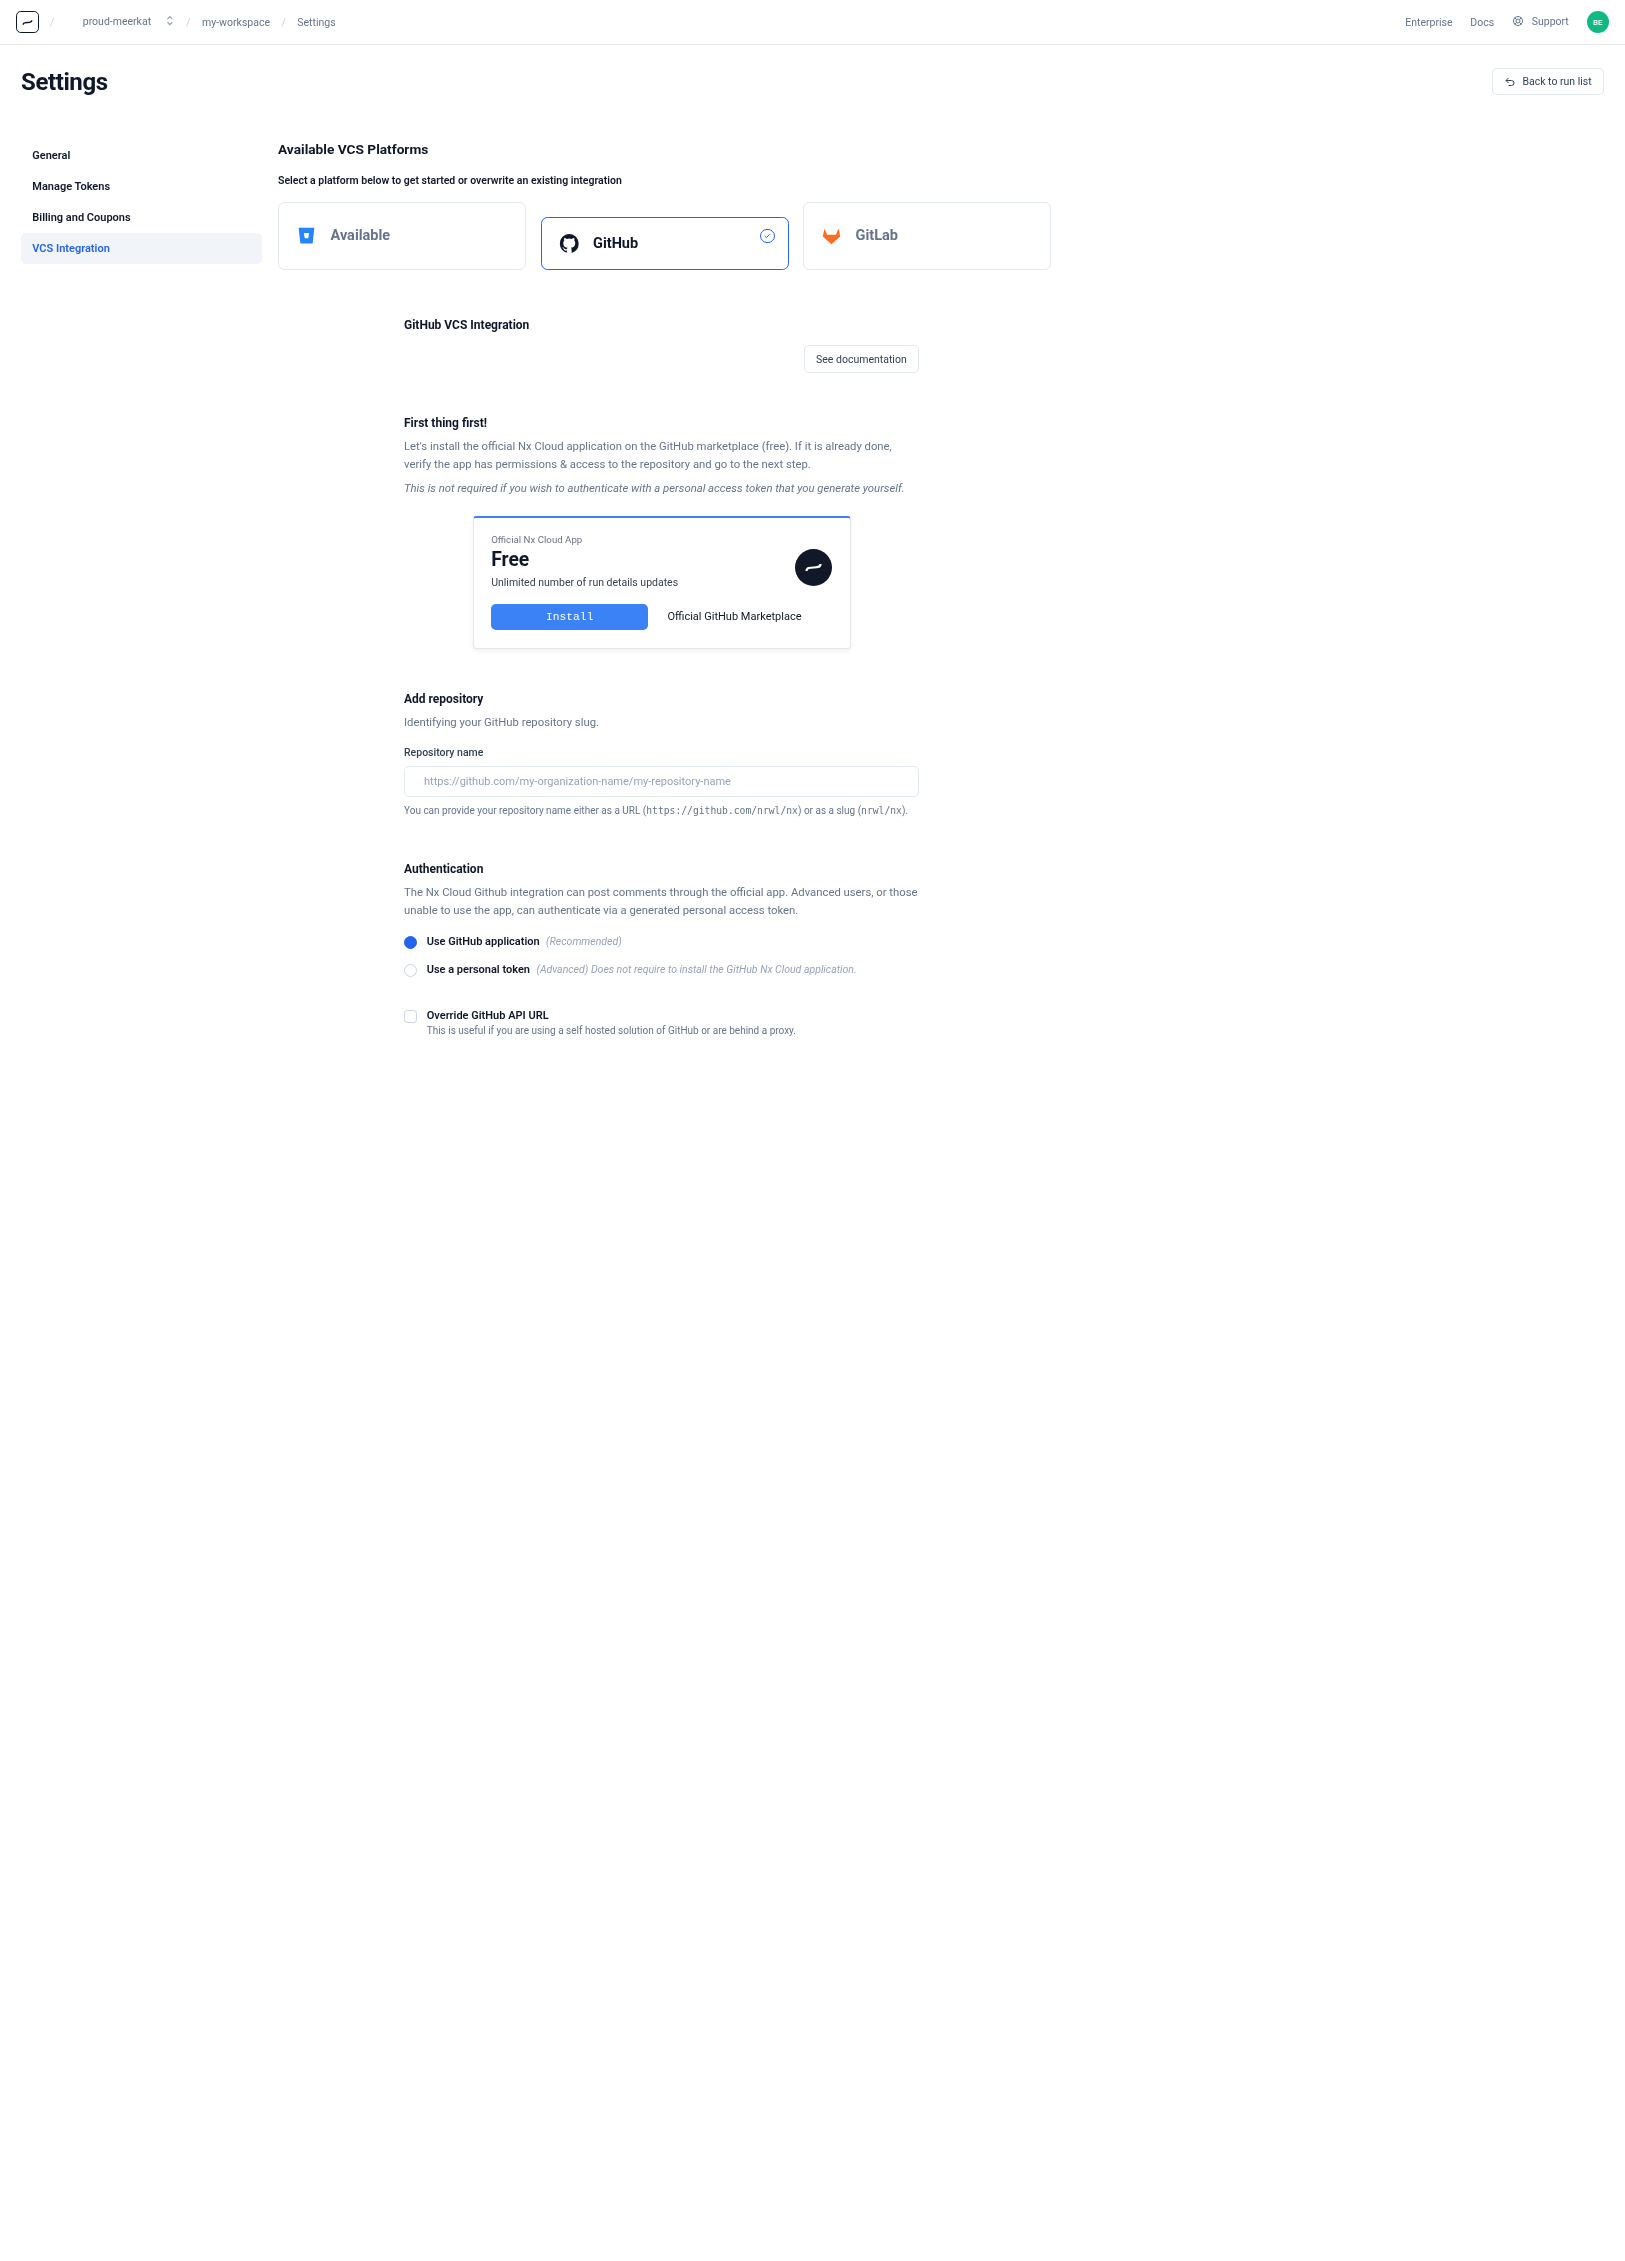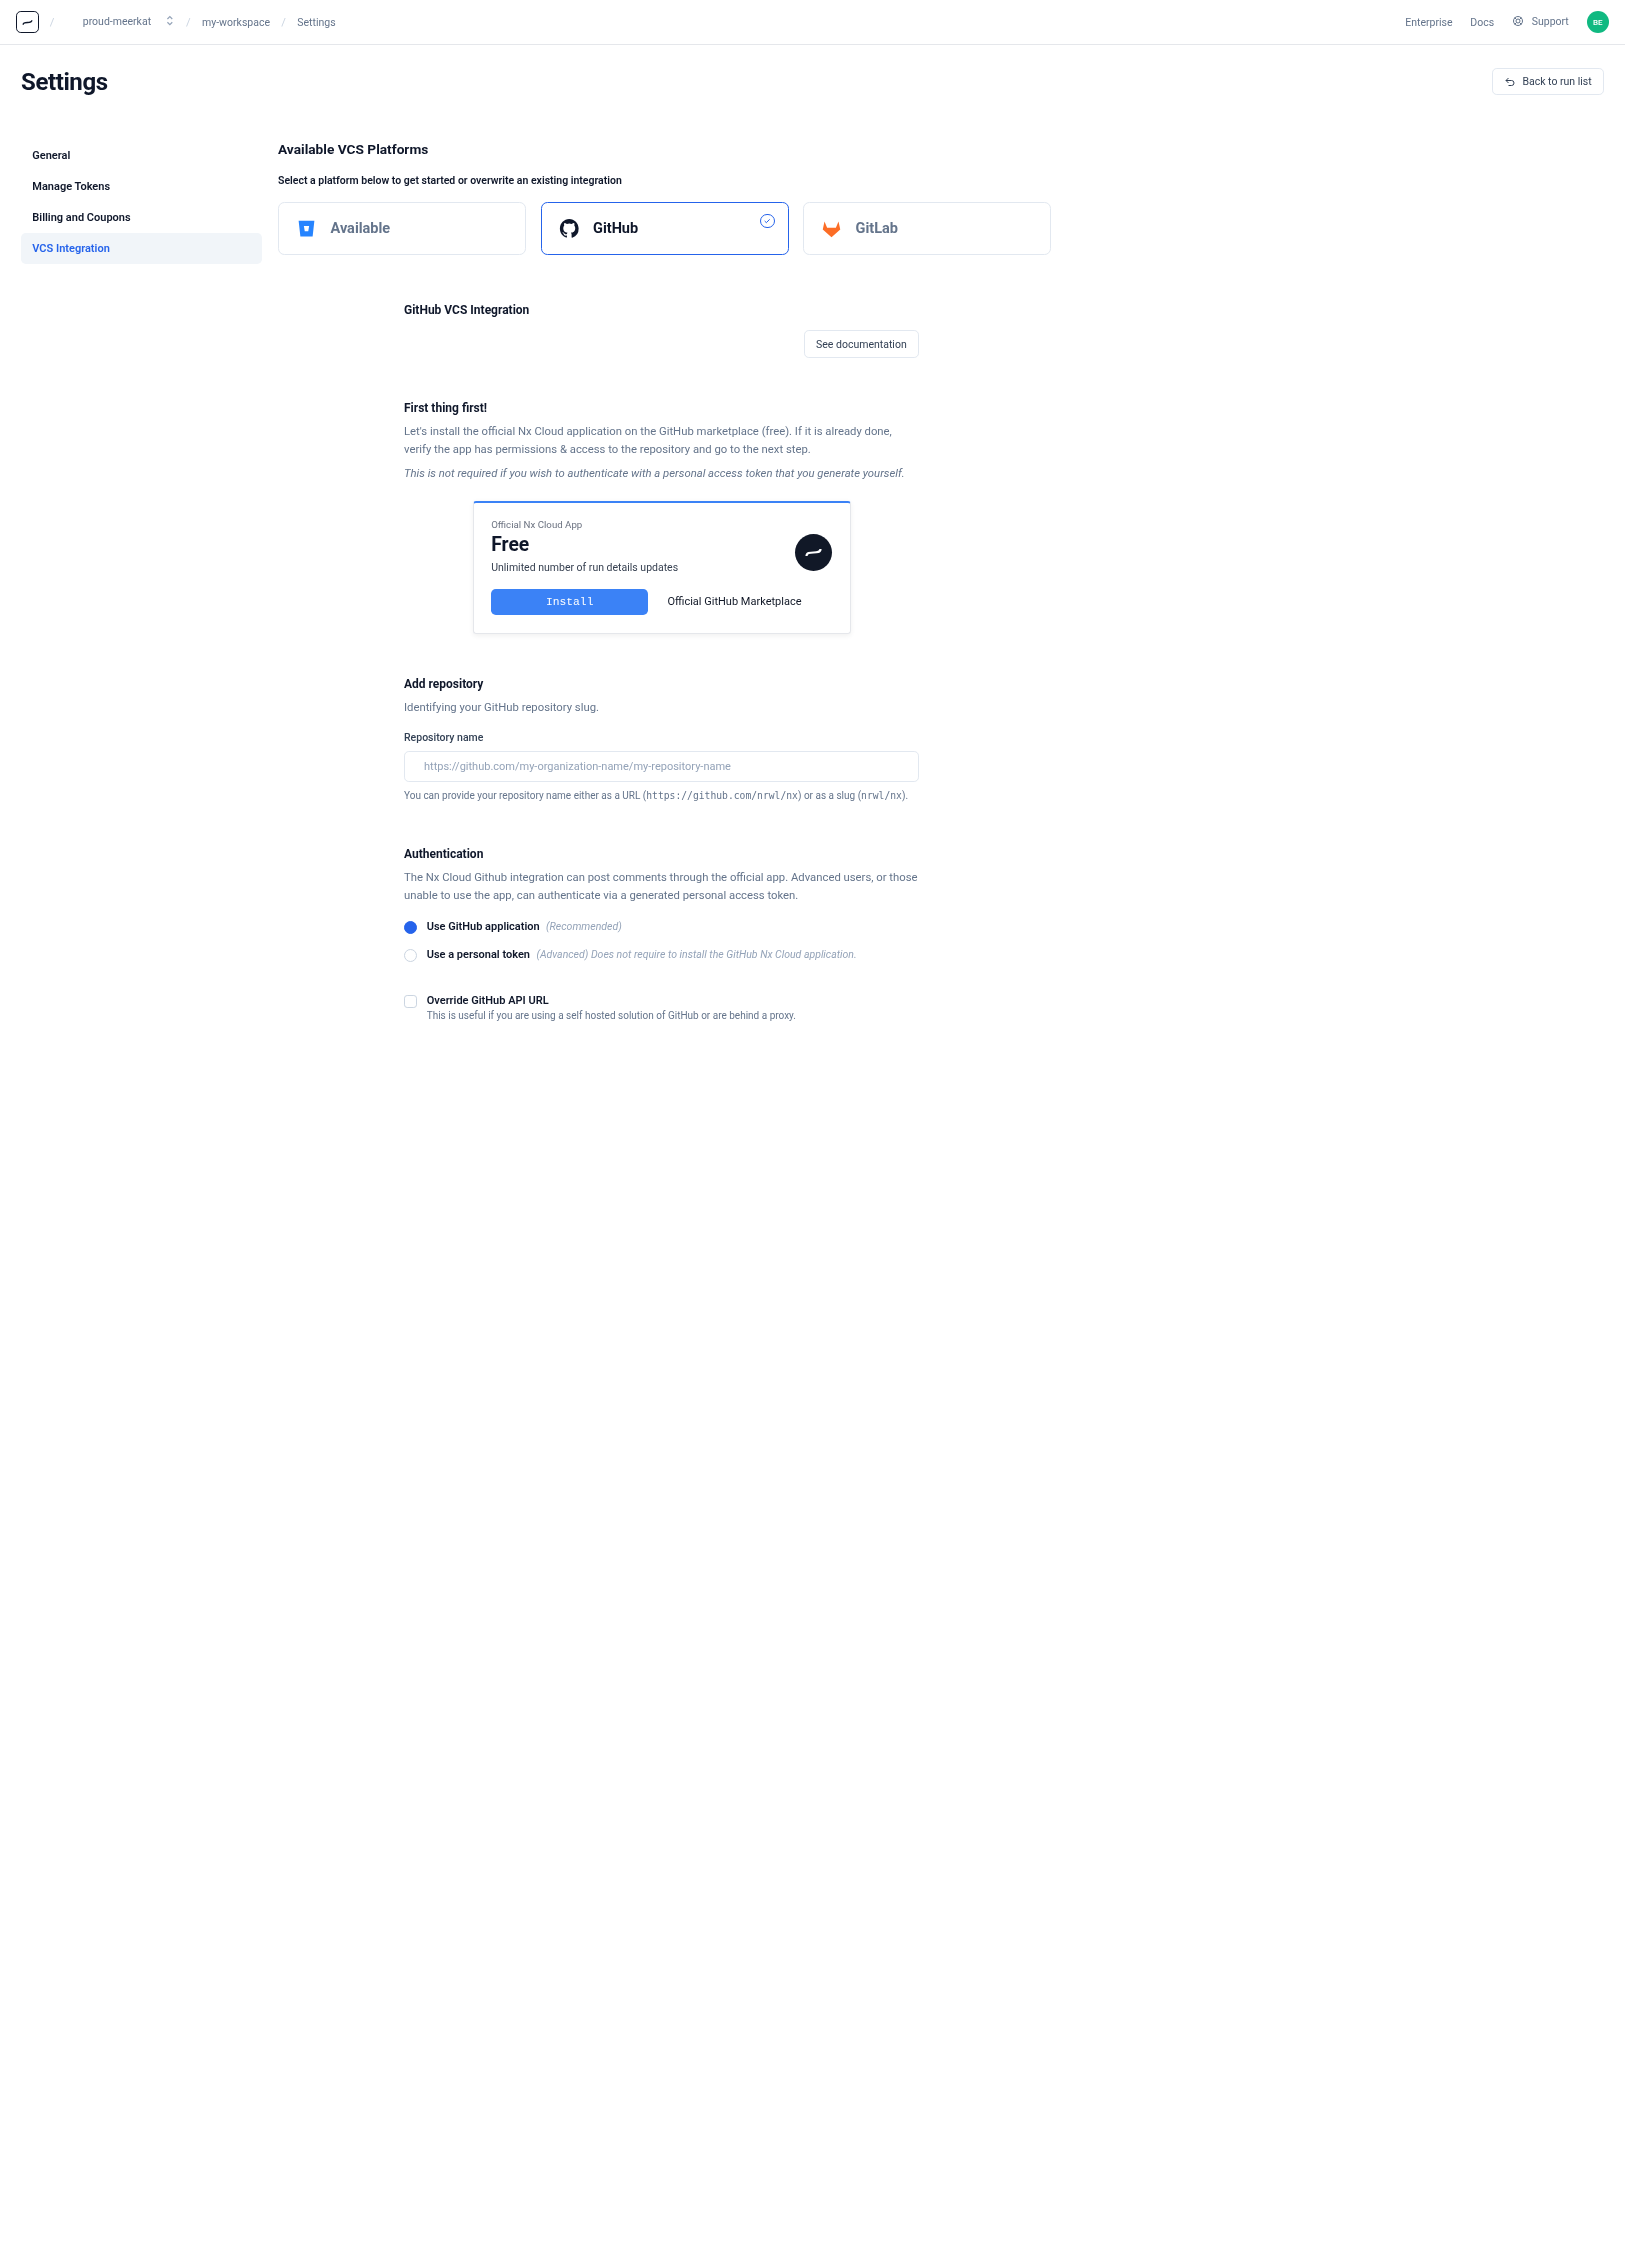--- a/index.html
+++ b/index.html
@@ -79,21 +79,21 @@
 .platforms { display: flex; gap: 14.5px; margin-bottom: 48px; }
 .platform-card {
   flex: 1;
   border: 0.8px solid #e2e8f0;
   border-radius: 6.4px;
   padding: 14.5px 16px;
   display: flex; align-items: center; gap: 13px;
   cursor: pointer;
   position: relative;
 }
-.platform-card.selected { border-color: #2563eb; }
+.platform-card.selected { border-color: #2563eb; margin-top: 15px; }
 .platform-icon { width: 22.5px; height: 22.5px; display: flex; align-items: center; justify-content: center; }
 .platform-name { font-size: 14.5px; font-weight: 700; color: #64748b; }
 .check-badge {
   position: absolute; right: 13px; top: 11.3px;
   width: 14.5px; height: 14.5px;
   border: 1.2px solid #2563eb; border-radius: 50%;
   display: flex; align-items: center; justify-content: center;
   color: #2563eb;
 }
 .content-inner { max-width: 515px; margin-left: 126px; }

